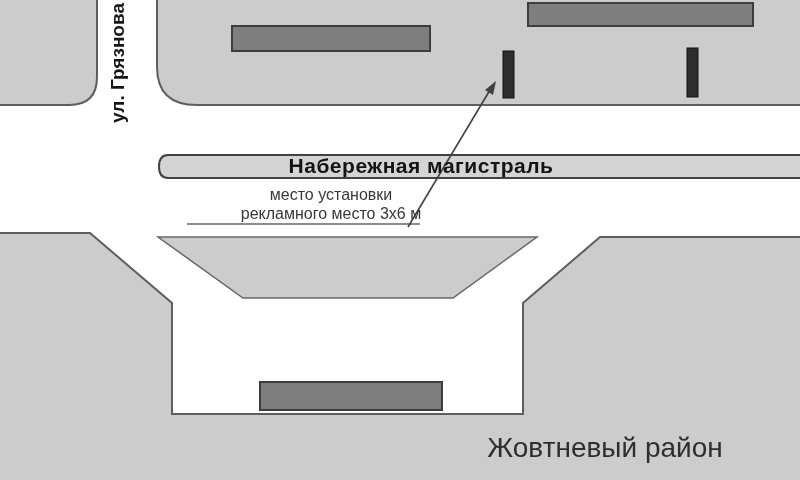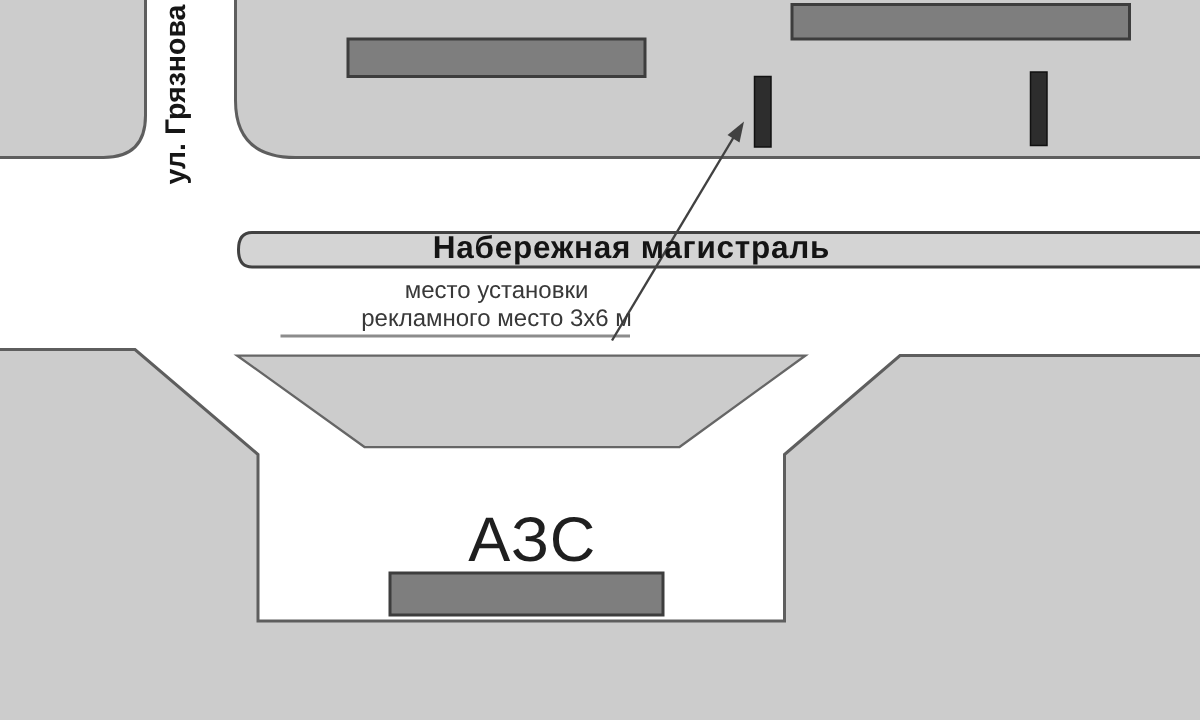--- a/index.html
+++ b/index.html
@@ -113,16 +113,16 @@
 
   <div id="street-label" class="map-label">ул. Грязнова</div>
 
   <div id="highway-label" class="map-label">Набережная магистраль</div>
 
   <div id="annotation" class="map-label">
     <div>место установки</div>
     <div>рекламного место 3х6 м</div>
   </div>
 
-  <div id="azs-label" class="map-label">АЗС</div>
 
+  <div id="district-label" class="map-label">Жовтневый район</div>
 
 </div>
 
 </body></html>

